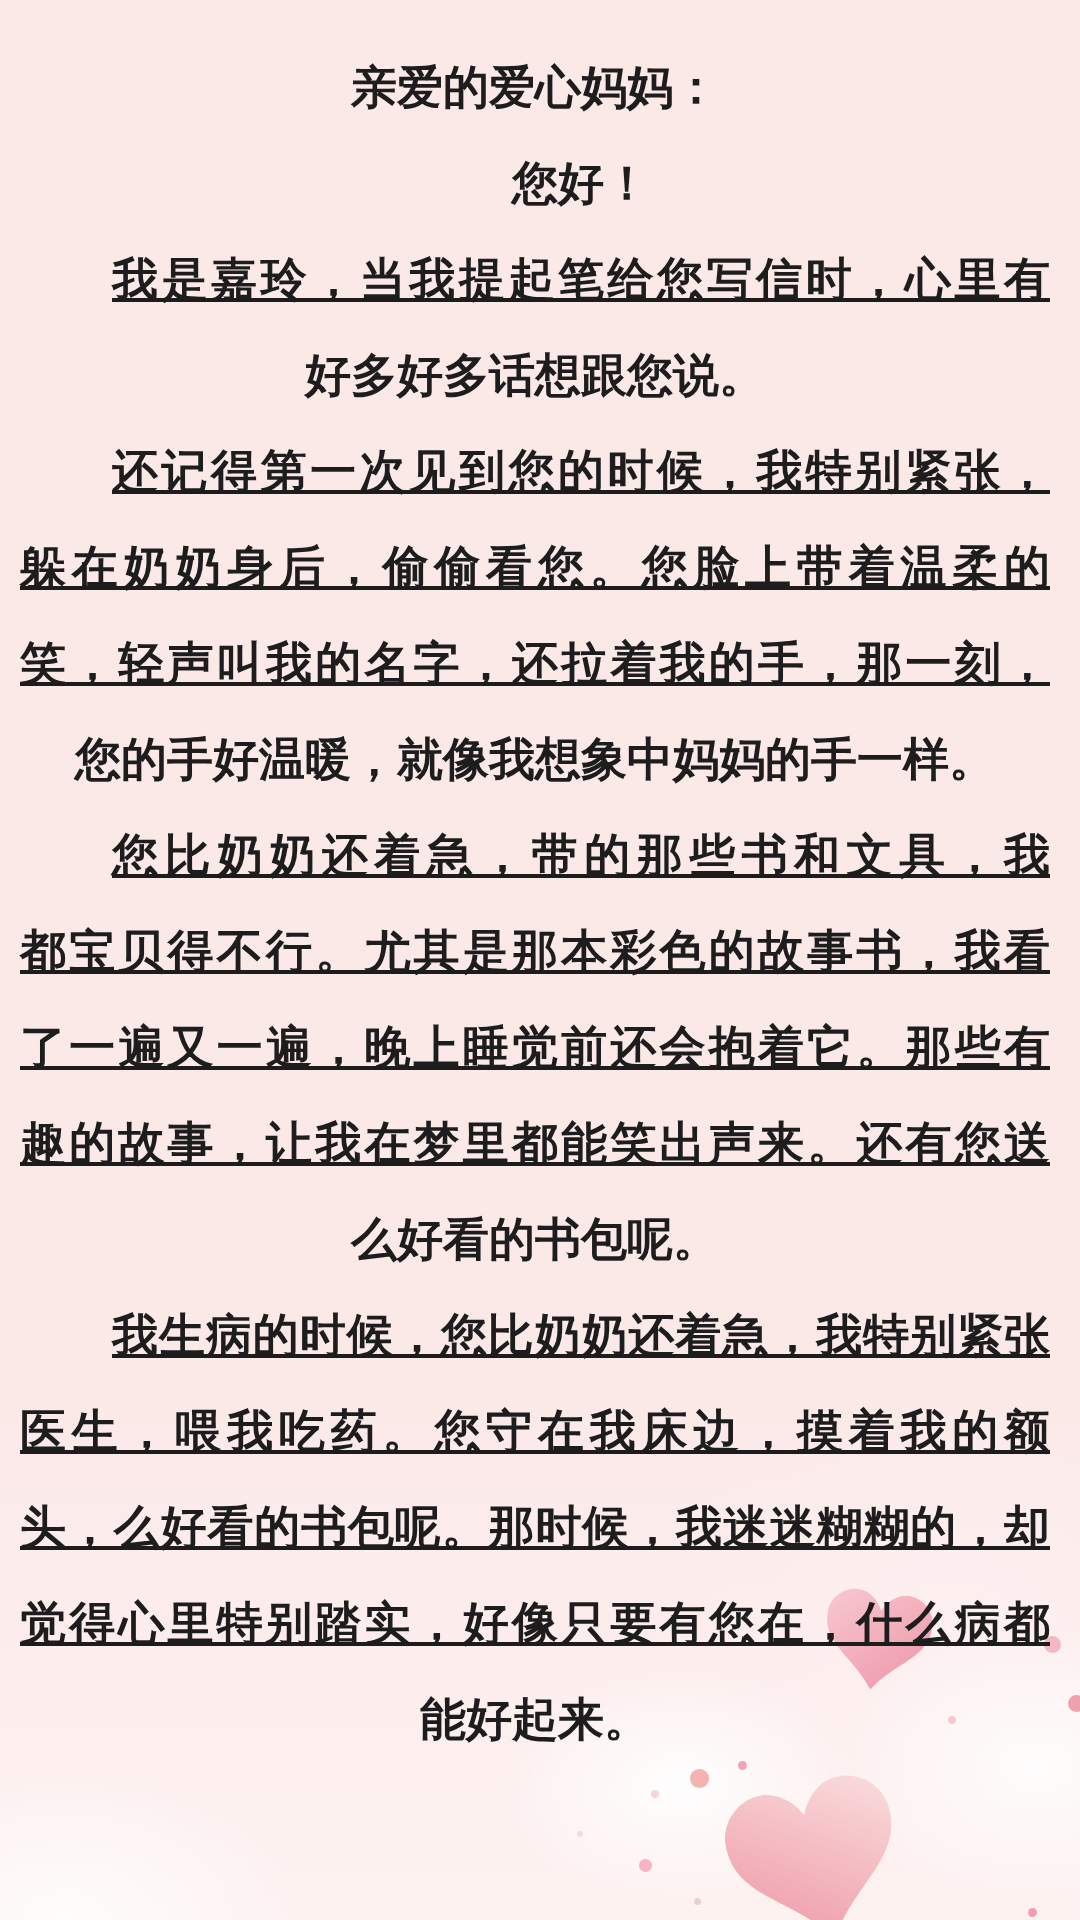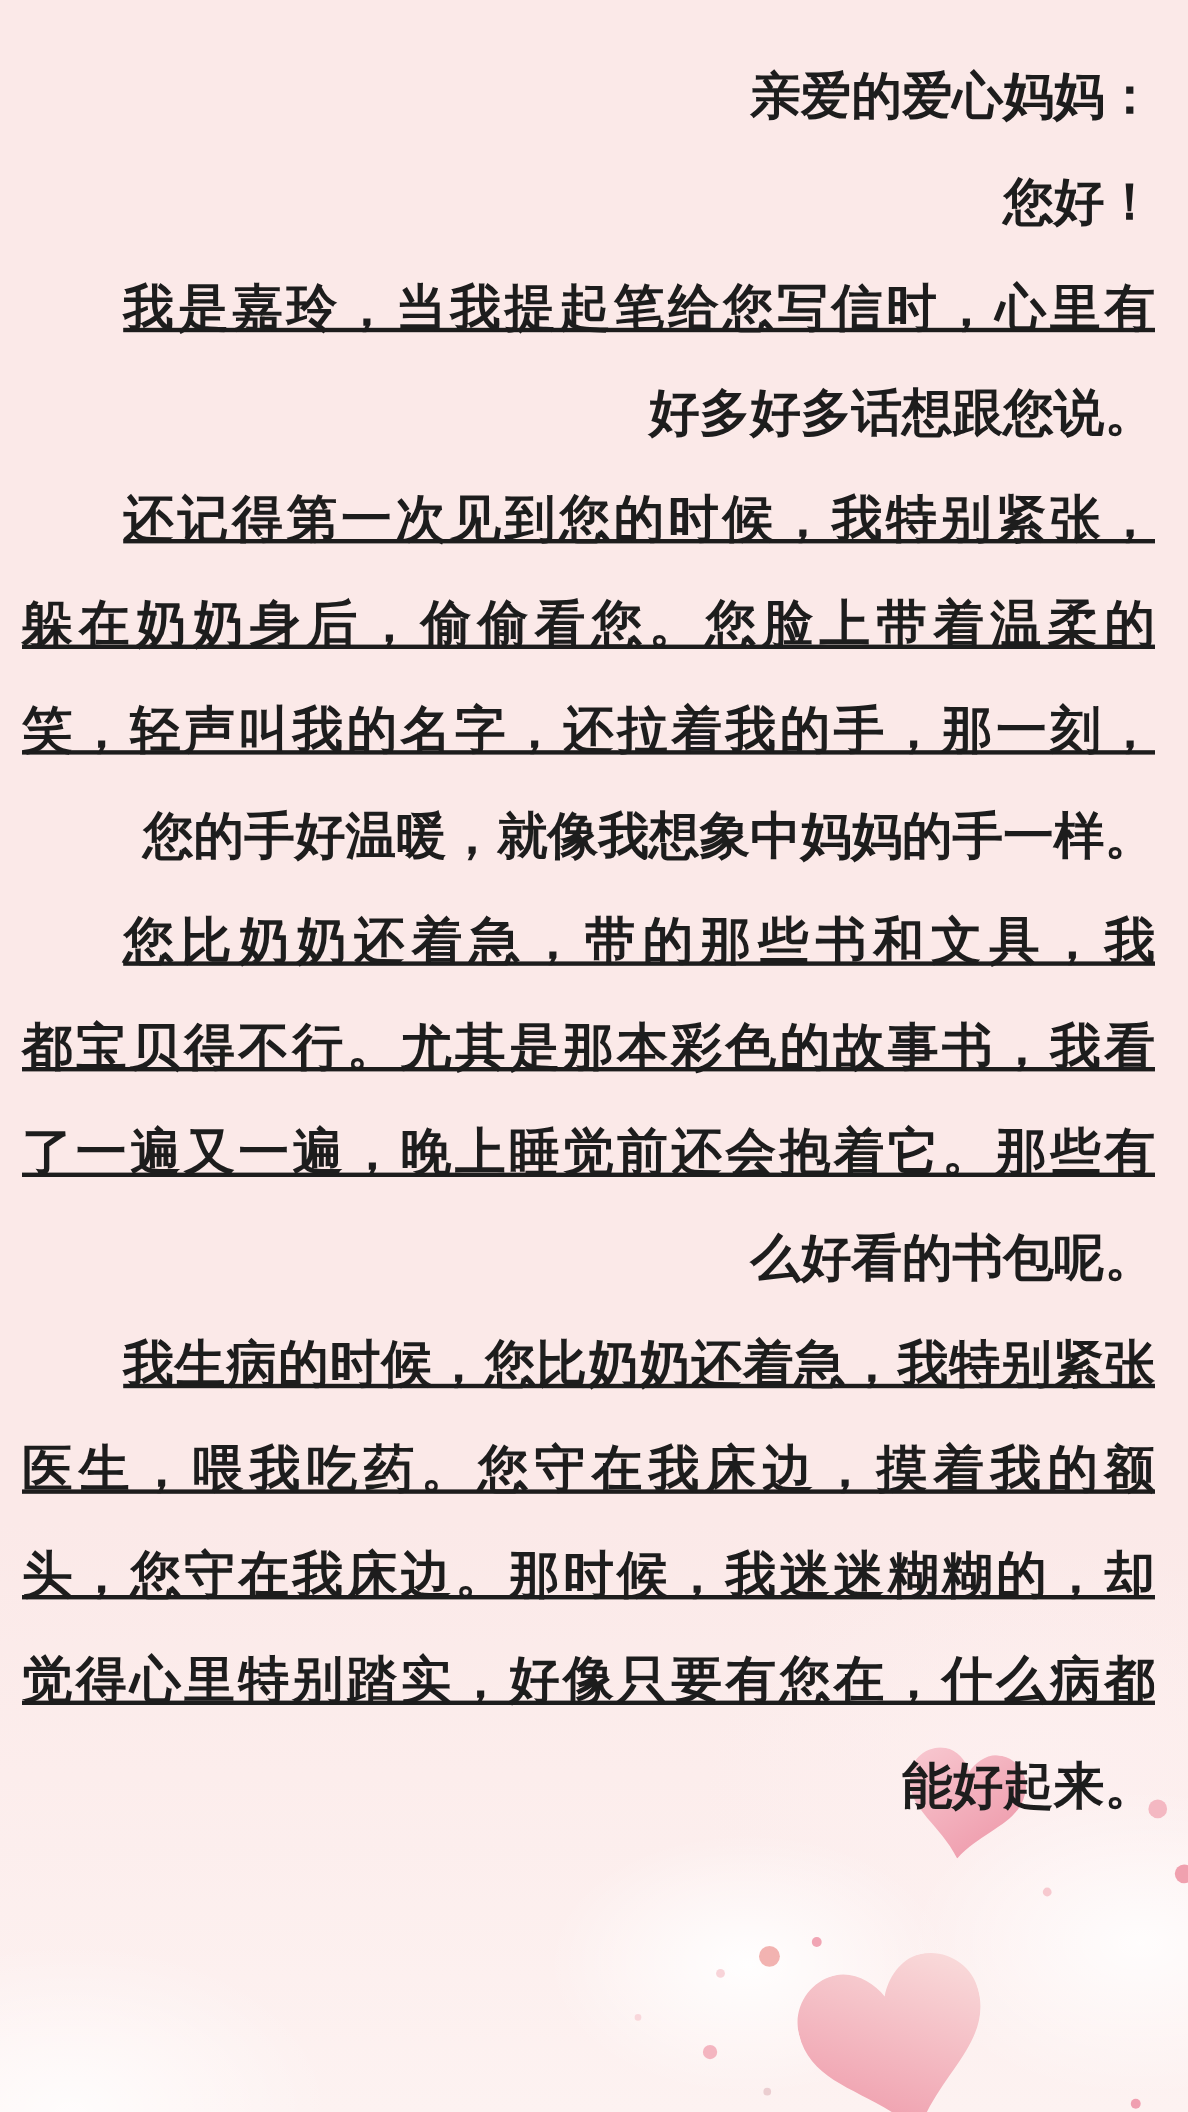--- a/index.html
+++ b/index.html
@@ -59,21 +59,21 @@
     padding: 39px 30px 0 20px;
     z-index: 2;
     font-size: 46px;
     line-height: 96px;
     font-weight: 700;
     color: #1d1d1d;
     letter-spacing: 0;
   }
   .line {
     width: 100%;
-    text-align: right;
+    text-align: center;
   }
   .line.indent {
     text-indent: 2em;
   }
   .line.fill {
     text-align: justify;
     text-align-last: justify;
     text-justify: inter-character;
     text-decoration: underline;
   }
@@ -122,21 +122,22 @@
       <div class="line indent">您好！</div>
       <div class="line indent fill">我是嘉玲，当我提起笔给您写信时，心里有</div>
       <div class="line">好多好多话想跟您说。</div>
       <div class="line indent fill">还记得第一次见到您的时候，我特别紧张，</div>
       <div class="line fill">躲在奶奶身后，偷偷看您。您脸上带着温柔的</div>
       <div class="line fill">笑，轻声叫我的名字，还拉着我的手，那一刻，</div>
       <div class="line">您的手好温暖，就像我想象中妈妈的手一样。</div>
       <div class="line indent fill">您比奶奶还着急，带的那些书和文具，我</div>
       <div class="line fill">都宝贝得不行。尤其是那本彩色的故事书，我看</div>
       <div class="line fill">了一遍又一遍，晚上睡觉前还会抱着它。那些有</div>
+      <div class="line fill">趣的故事，让我在梦里都能笑出声来。还有您送</div>
       <div class="line">么好看的书包呢。</div>
       <div class="line indent fill">我生病的时候，您比奶奶还着急，我特别紧张</div>
       <div class="line fill">医生，喂我吃药。您守在我床边，摸着我的额</div>
-      <div class="line fill">头，您守在我床边。那时候，我迷迷糊糊的，却</div>
+      <div class="line fill">头，么好看的书包呢。那时候，我迷迷糊糊的，却</div>
       <div class="line fill">觉得心里特别踏实，好像只要有您在，什么病都</div>
       <div class="line">能好起来。</div>
     </main>
 
 </div>
 
 </body></html>

